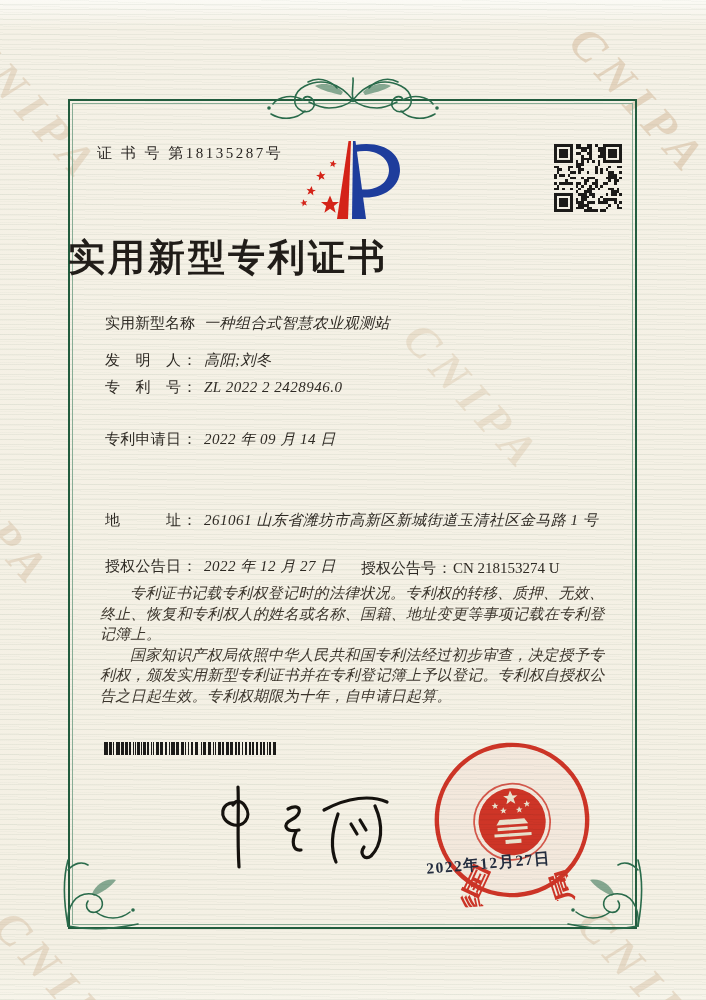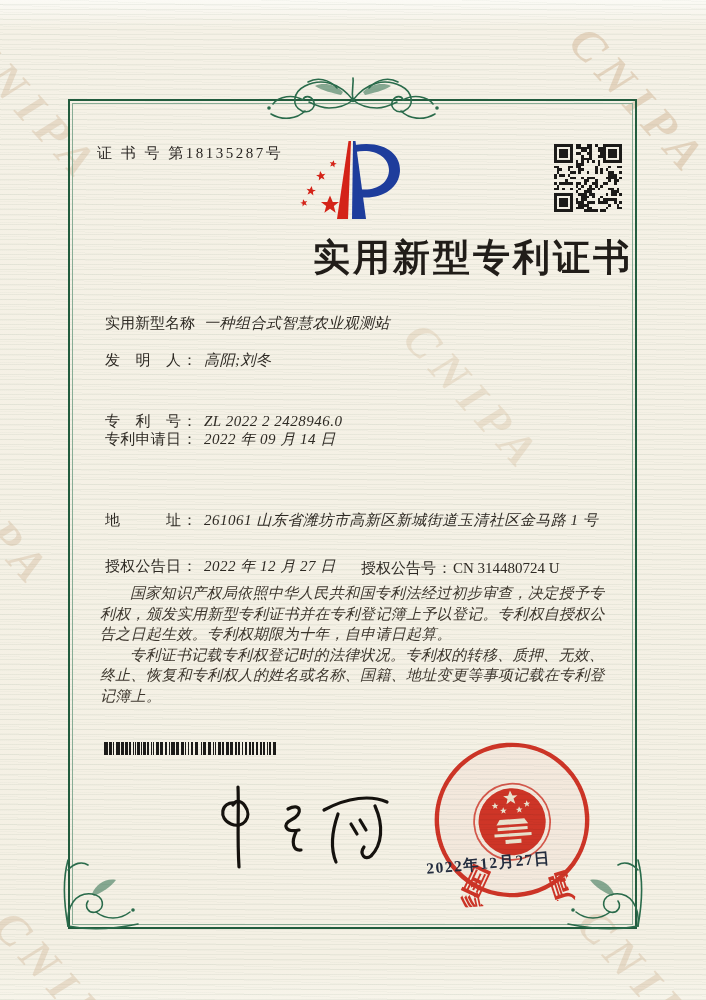--- a/index.html
+++ b/index.html
@@ -25,28 +25,28 @@
   .frame{position:absolute;left:68px;top:99px;width:565px;height:826px;border:2px solid #225c3e;z-index:1;}
   .frame::after{content:"";position:absolute;inset:2px;border:1px solid #88ac95;}
   .ornament{position:absolute;z-index:2;color:#2a6b4b;}
   .orn-top{left:251px;top:74px;}
   .orn-bl{left:48px;top:854px;}
   .orn-br{left:566px;top:854px;transform:scaleX(-1);}
   .cert-no{position:absolute;left:97px;top:144px;z-index:2;font-size:15px;letter-spacing:2.5px;color:#2b2724;}
   .logo{position:absolute;left:296px;top:139px;z-index:2;}
   .qr{position:absolute;left:554px;top:144px;z-index:2;}
   .doc-title{
-    position:absolute;left:68px;top:233px;width:565px;z-index:2;text-align:right;
+    position:absolute;left:68px;top:233px;width:565px;z-index:2;text-align:left;
     font-size:37px;font-weight:700;letter-spacing:3px;color:#211d19;
   }
   .row{position:absolute;left:105px;z-index:2;font-size:15px;color:#2e2a24;white-space:nowrap;line-height:1;}
   .row .lbl{display:inline-block;width:76px;text-align:justify;text-align-last:justify;vertical-align:bottom;}
   .row .colon{display:inline-block;margin:0 1px 0 1px;}
   .row .val{margin-left:6px;letter-spacing:0.5px;font-style:italic;}
-  .r-name{top:316px;} .r-inv{top:353px;} .r-pat{top:414px;} .r-fil{top:432px;} .r-own{top:470px;}
+  .r-name{top:316px;} .r-inv{top:353px;} .r-pat{top:380px;} .r-fil{top:432px;} .r-own{top:470px;}
   .r-addr{top:513px;} .addr2{position:absolute;left:186px;top:536px;z-index:2;font-size:15px;color:#2e2a24;}
   .r-grant{top:559px;} .grant2{position:absolute;left:361px;top:559px;z-index:2;font-size:15px;white-space:nowrap;color:#2e2a24;}
   .grant2 .colon{margin:0 1px;}
   .body-text{
     position:absolute;left:100px;top:583px;width:508px;z-index:2;
     font-size:15px;line-height:20.5px;color:#3b352c;font-style:italic;
   }
   .body-text p{margin:0;text-indent:2em;letter-spacing:0.3px;}
   .barcode{position:absolute;left:104px;top:742px;width:178px;height:13px;z-index:2;}
   .barcode span{position:absolute;top:0;height:13px;background:#1c1b19;}
@@ -441,26 +441,26 @@
   <div class="row r-fil">
     <span class="lbl">专利申请日</span><span class="colon">：</span><span class="val">2022 年 09 月 14 日</span>
   </div>
   <div class="row r-addr">
     <span class="lbl">地址</span><span class="colon">：</span><span class="val">261061 山东省潍坊市高新区新城街道玉清社区金马路 1 号</span>
   </div>
   <div class="row r-grant">
     <span class="lbl">授权公告日</span><span class="colon">：</span><span class="val">2022 年 12 月 27 日</span>
   </div>
   <div class="grant2">
-    <span>授权公告号</span><span class="colon">：</span><span class="val">CN 314480724 U</span>
+    <span>授权公告号</span><span class="colon">：</span><span class="val">CN 218153274 U</span>
   </div>
 
   <div class="body-text">
+    <p>专利证书记载专利权登记时的法律状况。专利权的转移、质押、无效、终止、恢复和专利权人的姓名或名称、国籍、地址变更等事项记载在专利登记簿上。</p>
     <p>国家知识产权局依照中华人民共和国专利法经过初步审查，决定授予专利权，颁发实用新型专利证书并在专利登记簿上予以登记。专利权自授权公告之日起生效。专利权期限为十年，自申请日起算。</p>
-    <p>专利证书记载专利权登记时的法律状况。专利权的转移、质押、无效、终止、恢复和专利权人的姓名或名称、国籍、地址变更等事项记载在专利登记簿上。</p>
   </div>
 
   <div class="barcode">
       <span style="left: 0px; width: 4px;"></span>
       <span style="left: 5px; width: 3px;"></span>
       <span style="left: 9px; width: 1px;"></span>
       <span style="left: 12px; width: 4px;"></span>
       <span style="left: 17px; width: 3px;"></span>
       <span style="left: 21px; width: 3px;"></span>
       <span style="left: 25px; width: 2px;"></span>

